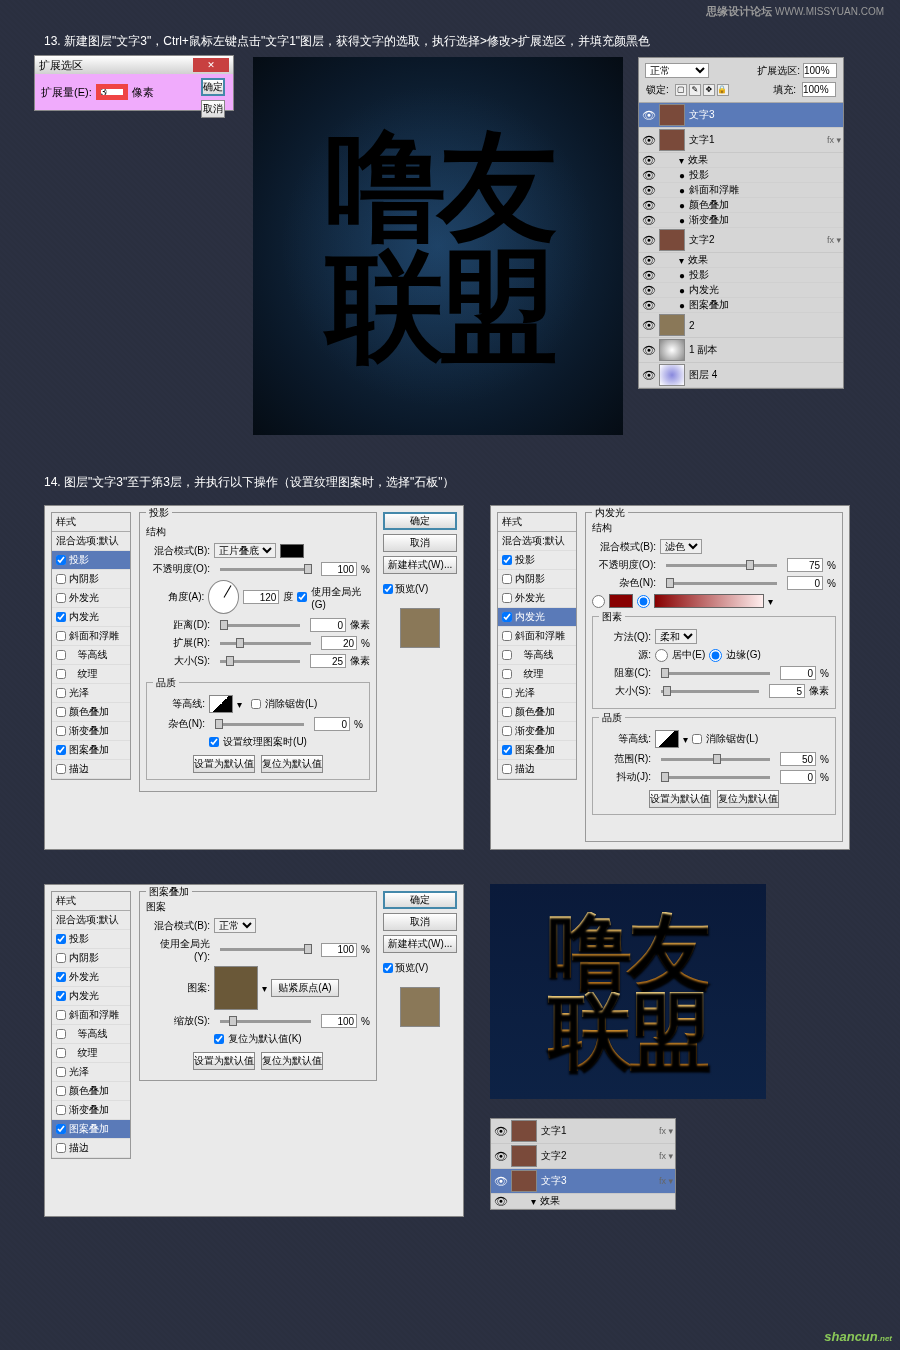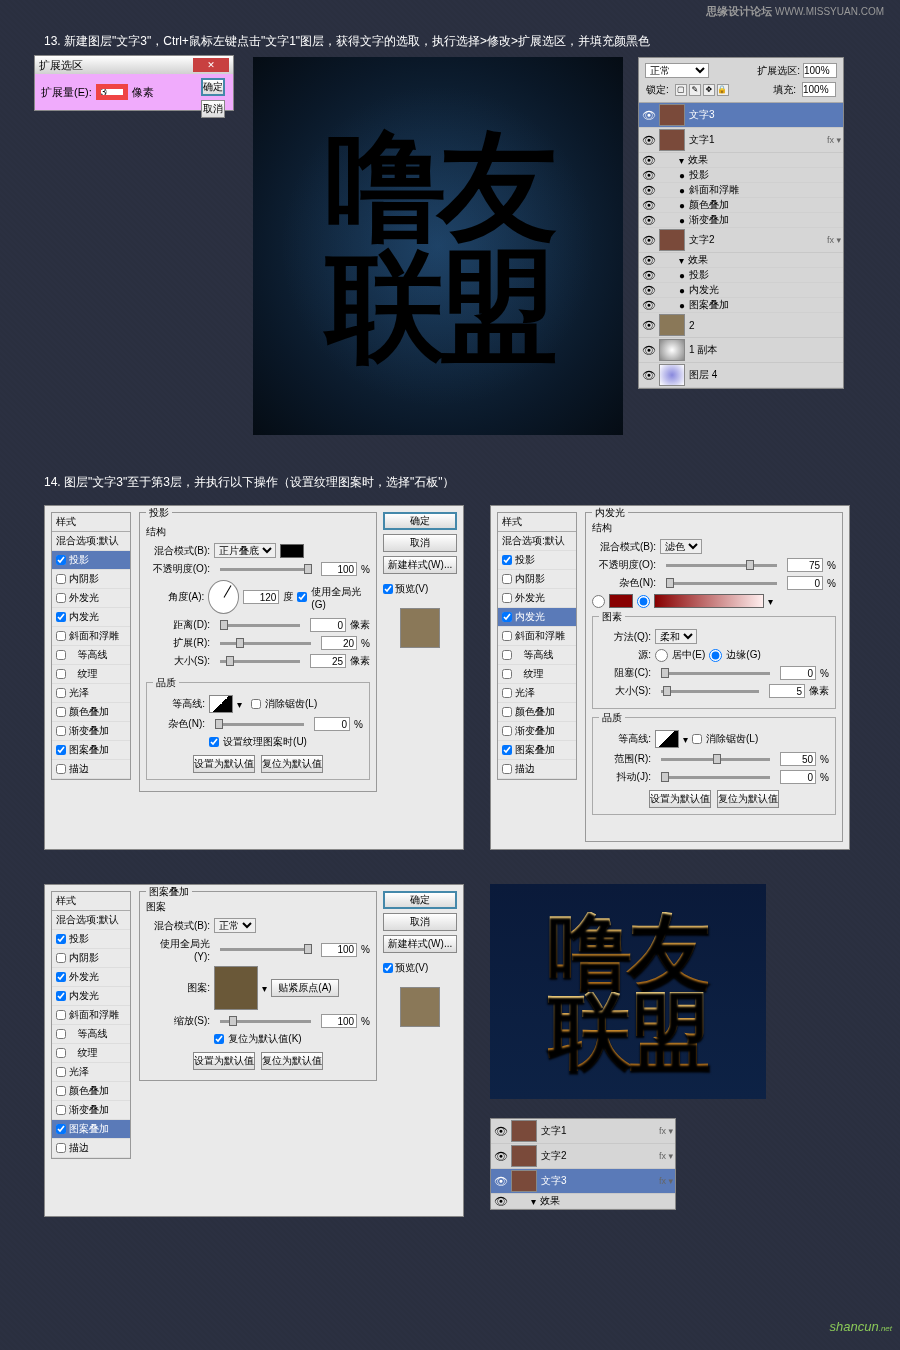--- a/index.html
+++ b/index.html
@@ -67,21 +67,21 @@
 .ls-field .grad{width:110px;height:14px;border:1px solid #666;background:linear-gradient(90deg,#800,#fee)}
 .angle-dial{width:34px;height:34px;border:1px solid #888;border-radius:50%;position:relative;background:#fff}
 .angle-dial::after{content:"";position:absolute;left:50%;top:50%;width:14px;height:1px;background:#000;transform-origin:left;transform:rotate(-60deg)}
 .subgroup{border:1px solid #aaa;margin-top:8px;padding:8px 6px 6px;position:relative}
 .subgroup .sg-title{position:absolute;top:-7px;left:6px;background:#eaeaea;padding:0 3px;font-size:10px}
 .btn-row{display:flex;gap:6px;justify-content:center;margin-top:6px}
 .pat-thumb{width:44px;height:44px;border:1px solid #888;background:#6a5838}
 .canvas2{position:absolute;top:884px;left:490px;width:276px;height:215px;background:linear-gradient(#0a1a3a,#0d2245);display:flex;flex-direction:column;align-items:center;justify-content:center}
 .canvas2 .gold-text{font-size:84px;font-weight:900;line-height:0.95;font-family:"SimHei";background:linear-gradient(#f8d888,#c8882a,#a86818);-webkit-background-clip:text;color:transparent;text-shadow:0 2px 2px #000;letter-spacing:-4px}
 .mini-layers{position:absolute;top:1118px;left:490px;width:186px;background:#d6d6d6;border:1px solid #888;color:#000;font-size:10px}
-.watermark{position:absolute;bottom:16px;right:8px;color:#8ac858;font-size:13px;font-style:italic;font-weight:normal}
+.watermark{position:absolute;bottom:6px;right:8px;color:#8ac858;font-size:13px;font-style:italic;font-weight:bold}
 .watermark .sub{font-size:8px;color:#8ac858}
 .cb{width:10px;height:10px}
 </style>
 </head>
 <body>
 
 <div class="texture-bg"></div>
 
 <div class="header"><b>思缘设计论坛</b> <span>WWW.MISSYUAN.COM</span></div>
 

